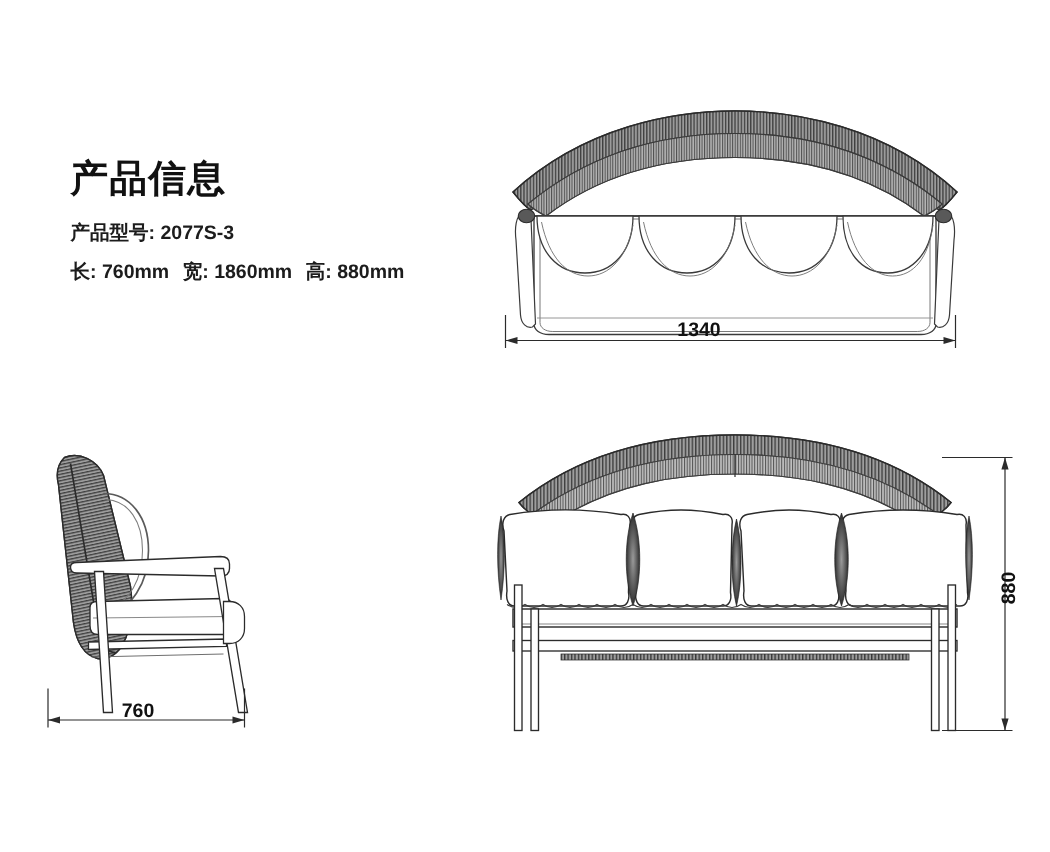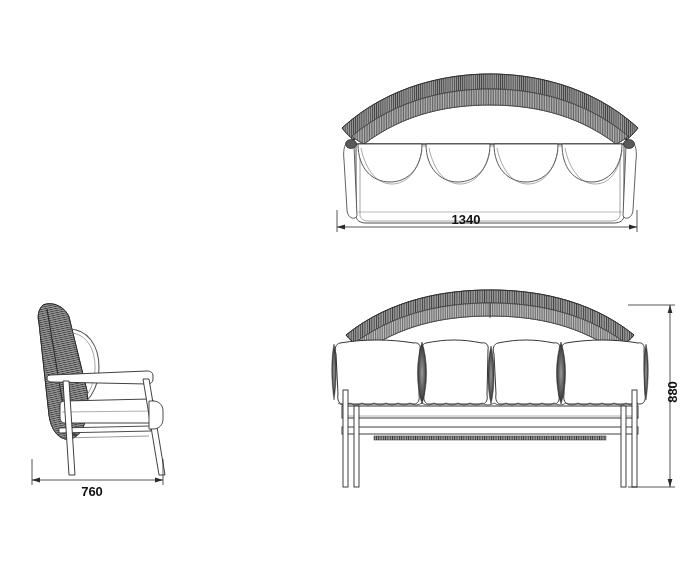--- a/index.html
+++ b/index.html
@@ -60,32 +60,42 @@
   
   .dim-text {
     position: absolute;
     font-family: "Liberation Sans", "DejaVu Sans", sans-serif;
     font-size: 13px;
     font-weight: 700;
     color: #111111;
     white-space: nowrap;
   }
   #dim-width-label  { left: 466px; top: 212px; transform: translateX(-50%); }
-  #dim-depth-label  { left: 92px;  top: 484px; transform: translateX(-50%); }
+  #dim-depth-label  { left: 92px;  top: 466px; transform: translateX(-50%); }
   #dim-height-label {
     left: 672px; top: 392px;
     transform: translate(-50%, -50%) rotate(-90deg);
     transform-origin: center center;
   }
 </style>
 </head>
 <body>
 
 <div id="page">
 
+  <div class="info-block">
+    <div class="info-title">产品信息</div>
+    <div class="info-line">
+      <span class="lbl">产品型号:</span>
+      <span class="val">2077S-3</span>
+    </div>
+    <div class="info-line spec-row">
+      <span class="grp"><span class="lbl">长:</span> <span class="val">760mm</span></span><span class="grp"><span class="lbl">宽:</span> <span class="val">1860mm</span></span><span class="grp"><span class="lbl">高:</span> <span class="val">880mm</span></span>
+    </div>
+  </div>
 
   <div class="view" id="view-top">
     <svg width="320" height="180" viewBox="0 0 320 180">
       <defs>
 
         <pattern id="weaveTop" width="2.1" height="6" patternUnits="userSpaceOnUse">
           <rect width="2.1" height="6" fill="#9a9a9a"></rect>
           <rect width="0.85" height="6" fill="#3a3a3a"></rect>
         </pattern>
         <pattern id="weaveTop2" width="1.7" height="6" patternUnits="userSpaceOnUse">

